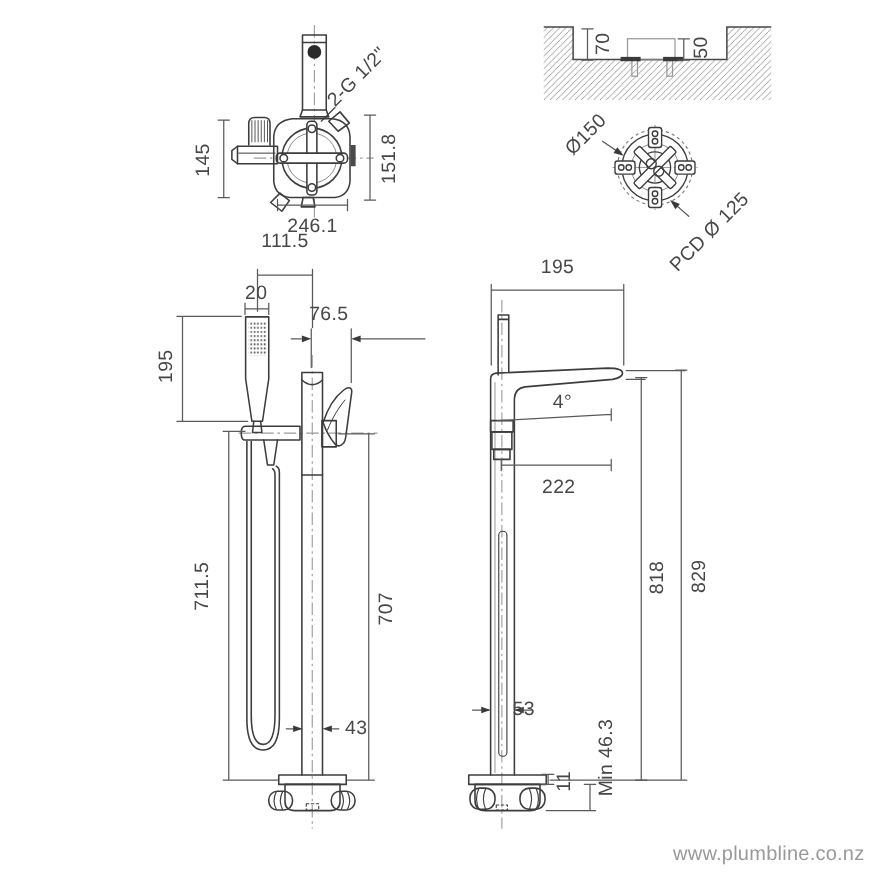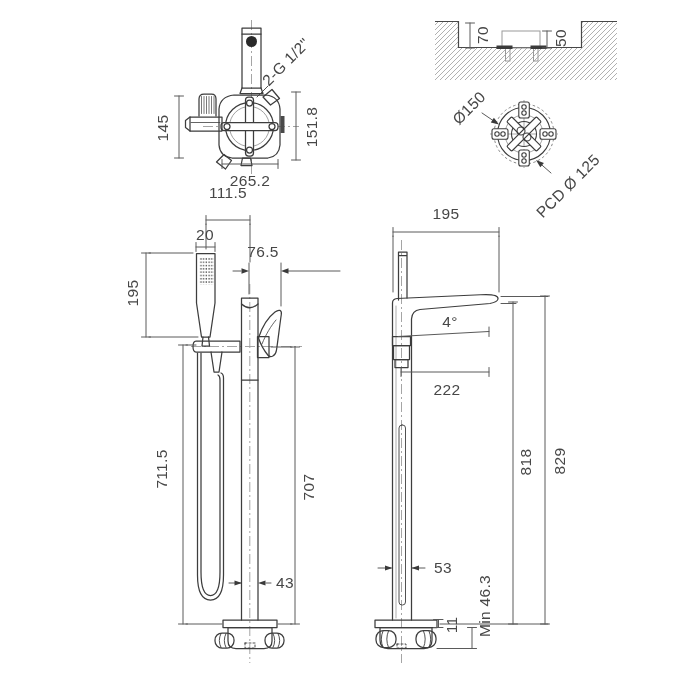--- a/index.html
+++ b/index.html
@@ -192,39 +192,40 @@
     <polygon points="258,583 265.5,580.4 265.5,585.6"></polygon>
     <polygon points="392.5,568 385,565.4 385,570.6"></polygon>
     <polygon points="411.5,568 419,565.4 419,570.6"></polygon>
     <polygon points="499,124.5 490.8,122.4 493.9,117.8"></polygon>
     <polygon points="536,160 543.9,163.1 540.3,167.3"></polygon>
   </g>
 </svg>
 
   <div class="dim rot90" style="left:163px;top:128px">145</div>
   <div class="dim rot90" style="left:312px;top:127px">151.8</div>
-  <div class="dim" style="left:250px;top:181px">265.2</div>
+  <div class="dim" style="left:250px;top:181px">246.1</div>
   <div class="dim rot45" style="left:286px;top:62px">2-G 1/2"</div>
 
   <div class="dim" style="left:228px;top:193px">111.5</div>
   <div class="dim" style="left:205px;top:235px">20</div>
   <div class="dim" style="left:263px;top:252px">76.5</div>
   <div class="dim rot90" style="left:133px;top:293px">195</div>
   <div class="dim rot90" style="left:162px;top:469px">711.5</div>
   <div class="dim rot90" style="left:309px;top:487px">707</div>
   <div class="dim" style="left:285px;top:583px">43</div>
 
   <div class="dim" style="left:446px;top:214px">195</div>
   <div class="dim" style="left:450px;top:322px">4°</div>
   <div class="dim" style="left:447px;top:390px">222</div>
   <div class="dim rot90" style="left:526px;top:462px">818</div>
   <div class="dim rot90" style="left:560px;top:461px">829</div>
-  <div class="dim" style="left:443px;top:568px">53</div>
+  <div class="dim" style="left:419px;top:568px">53</div>
   <div class="dim rot90" style="left:452px;top:625px">11</div>
   <div class="dim rot90" style="left:485px;top:606px">Min 46.3</div>
 
   <div class="dim rot90" style="left:483px;top:35px">70</div>
   <div class="dim rot90" style="left:561px;top:38px">50</div>
 
   <div class="dim rot45" style="left:469px;top:108px">Ø150</div>
   <div class="dim rot45" style="left:568px;top:186px">PCD Ø 125</div>
 
+  <div class="site" style="left:615px;top:684px">www.plumbline.co.nz</div>
 </div>
 
 </body></html>

